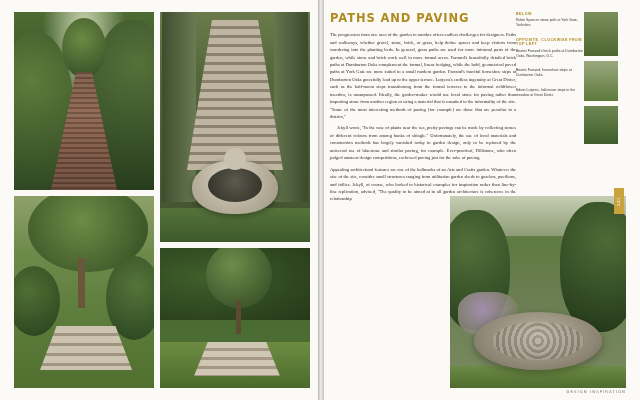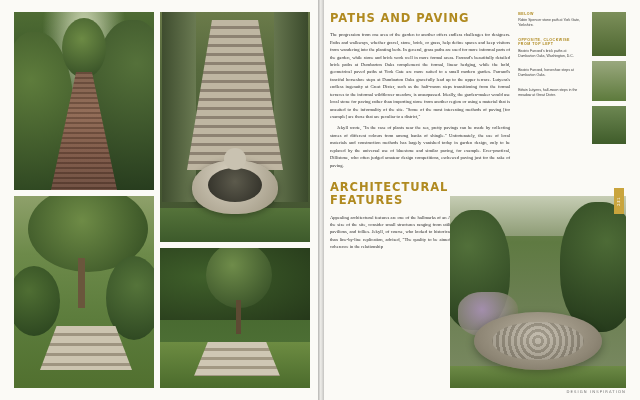--- a/index.html
+++ b/index.html
@@ -101,21 +101,21 @@
   .ph4 .trunk{position:absolute;left:64px;top:62px;width:7px;height:50px;background:#6a563c;}
   .ph4 .steps{position:absolute;left:26px;bottom:18px;width:92px;height:44px;
     background:repeating-linear-gradient(to bottom,#ccc4b0 0 7px,#9e9480 7px 10px);
     clip-path:polygon(18% 0%,82% 0%,100% 100%,0% 100%);}
   .ph4 .shrubL{position:absolute;left:-6px;top:70px;width:52px;height:70px;border-radius:50%;
     background:radial-gradient(circle at 40% 35%,#4f6e33,#27401d);}
   .ph4 .shrubR{position:absolute;right:-8px;top:60px;width:56px;height:84px;border-radius:50%;
     background:radial-gradient(circle at 55% 35%,#55743a,#2a431f);}
 
   
-  .rp{position:relative;width:296px;height:376px;display:flex;gap:8px;}
+  .rp{position:relative;width:296px;height:376px;display:flex;}
   .col-main{width:186px;position:relative;}
   .col-side{width:68px;position:relative;}
   .col-photos{width:34px;}
 
   h2.head{
     font-family:"DejaVu Sans", sans-serif;
     font-size:11.5px;letter-spacing:.9px;color:#b08a20;
     margin:0 0 6px 0;font-weight:600;text-transform:uppercase;
     line-height:1.15;
   }
@@ -236,21 +236,20 @@
 
       <div class="col-main">
 
         <h2 class="head">PATHS AND PAVING</h2>
 
         <div class="body">
           <p class="first">The progression from one area of the garden to another offers endless challenges for designers. Paths and walkways, whether gravel, stone, brick, or grass, help define spaces and keep visitors from wandering into the planting beds. In general, grass paths are used for more informal parts of the garden, while stone and brick work well in more formal areas. Farrand's beautifully detailed brick paths at Dumbarton Oaks complement the formal, linear hedging, while the bold, geometrical paved paths at York Gate are more suited to a small modern garden. Farrand's fanciful horseshoe steps at Dumbarton Oaks gracefully lead up to the upper terrace. Lutyens's endless ingenuity at Great Dixter, such as the half-moon steps transitioning from the formal terraces to the informal wildflower meadow, is unsurpassed. Ideally, the garden-maker would use local stone for paving rather than importing stone from another region or using a material that is unsuited to the informality of the site. "Some of the most interesting methods of paving [for example] are those that are peculiar to a district,"</p>
           <p class="ind">Jekyll wrote, "In the case of plants near the sea, pretty pavings can be made by collecting stones of different colours from among banks of shingle." Unfortunately, the use of local materials and construction methods has largely vanished today in garden design, only to be replaced by the universal use of bluestone and similar paving, for example. Ever-practical, Dillistone, who often judged amateur design competitions, eschewed paving just for the sake of paving.</p>
         </div>
 
-        <h2 class="head" style="margin-top:12px;">ARCHITECTURAL FEATURES</h2>
 
         <div class="body">
           <p class="first">Appealing architectural features are one of the hallmarks of an Arts and Crafts garden. Whatever the size of the site, consider small structures ranging from utilitarian garden sheds to gazebos, pavilions, and follies. Jekyll, of course, who looked to historical examples for inspiration rather than line-by-line replication, advised, "The quality to be aimed at in all garden architecture is coherence in the relationship</p>
         </div>
       </div>
 
       <div class="col-side sidebar">
         <div class="side-block">
           <div class="lbl">BELOW</div>
           <div class="txt">Robin Spencer stone path at York Gate, Yorkshire.</div>

